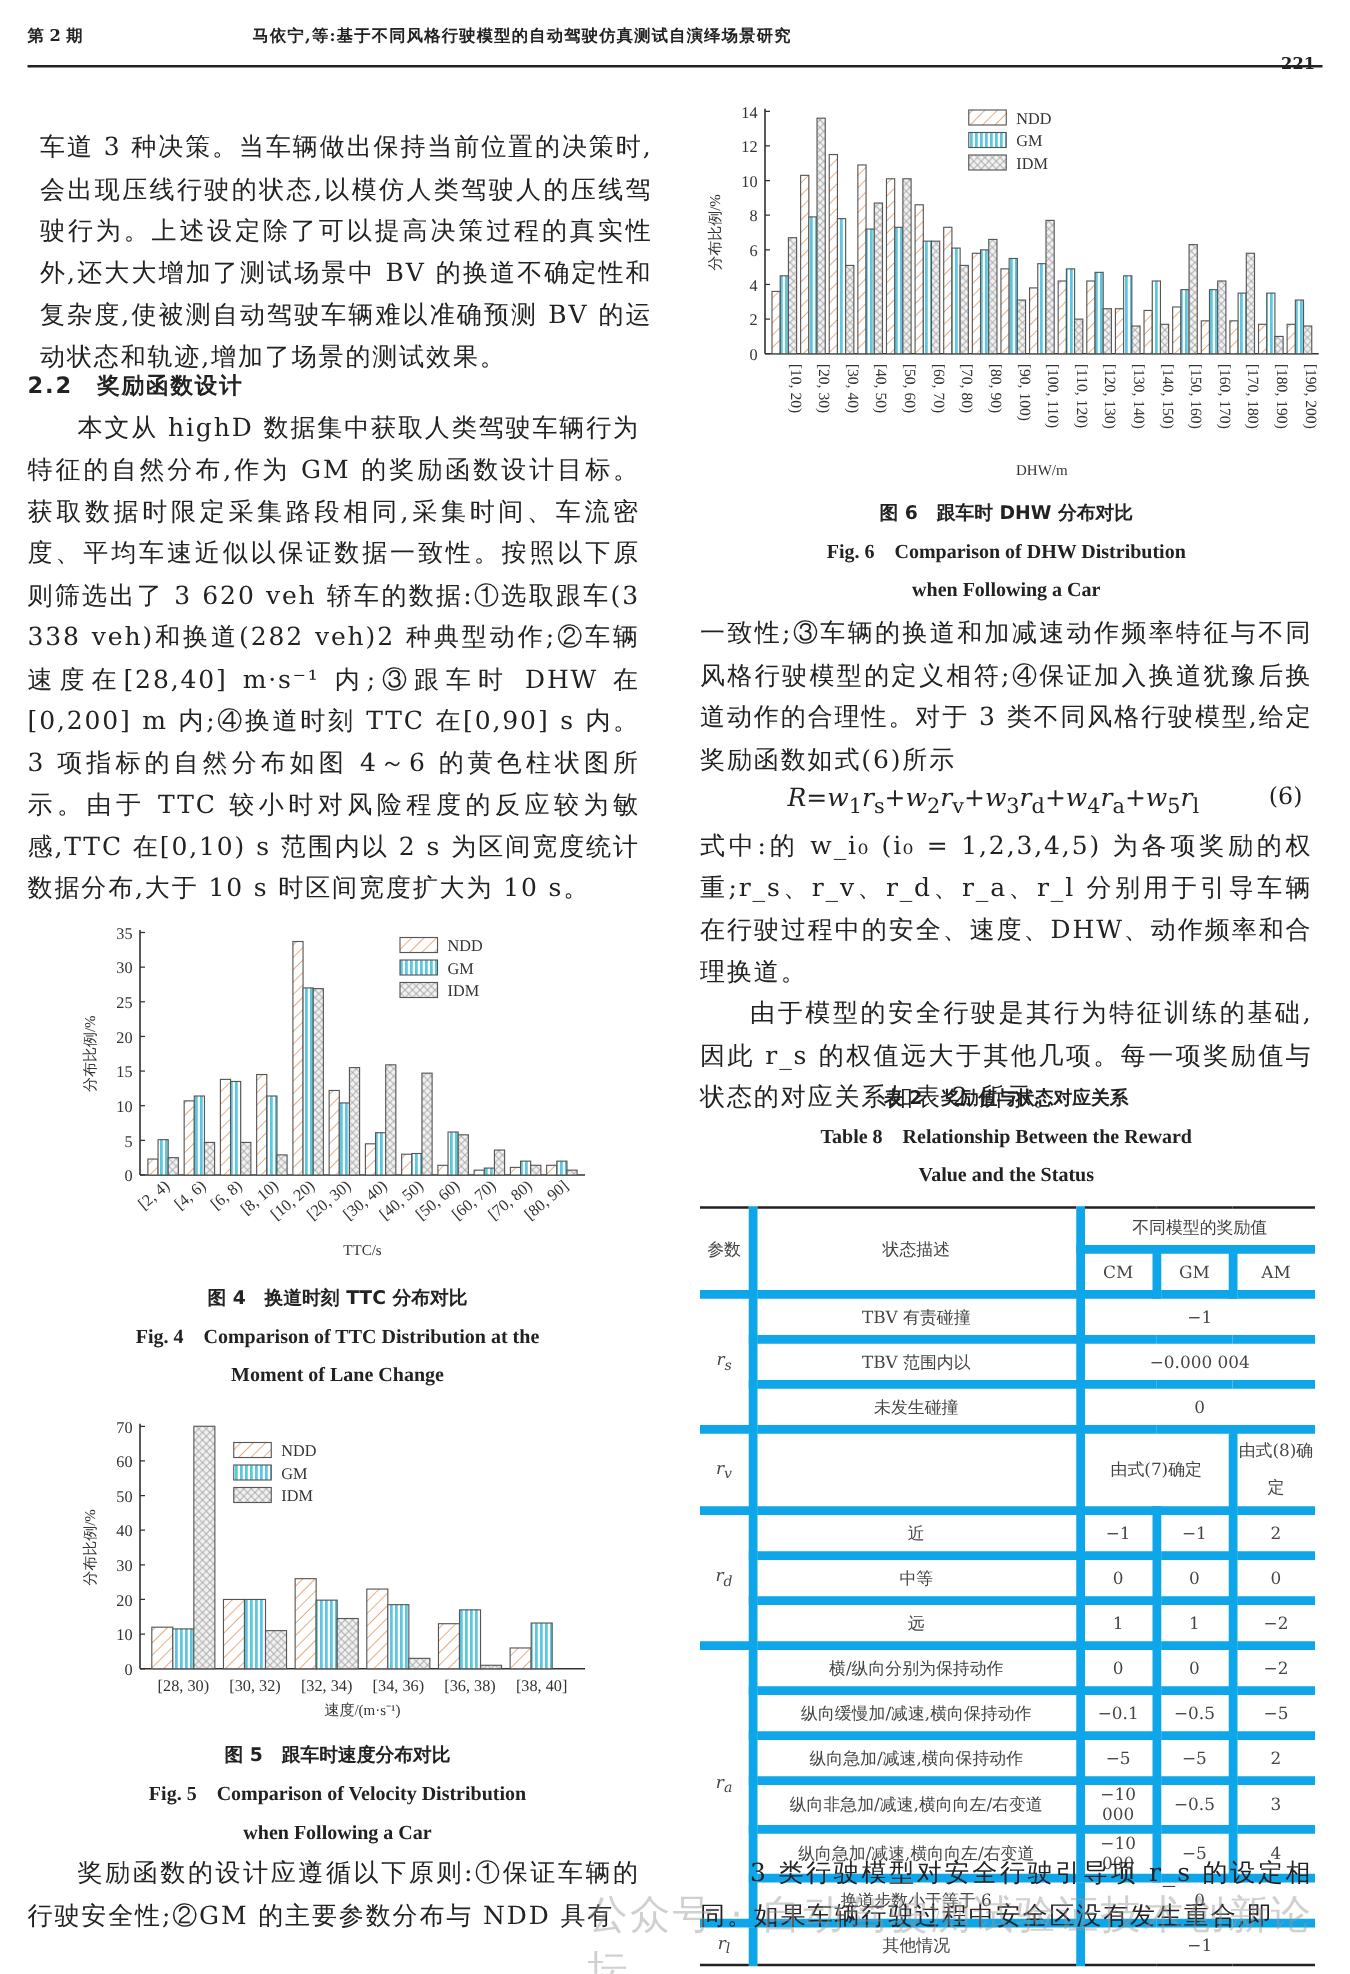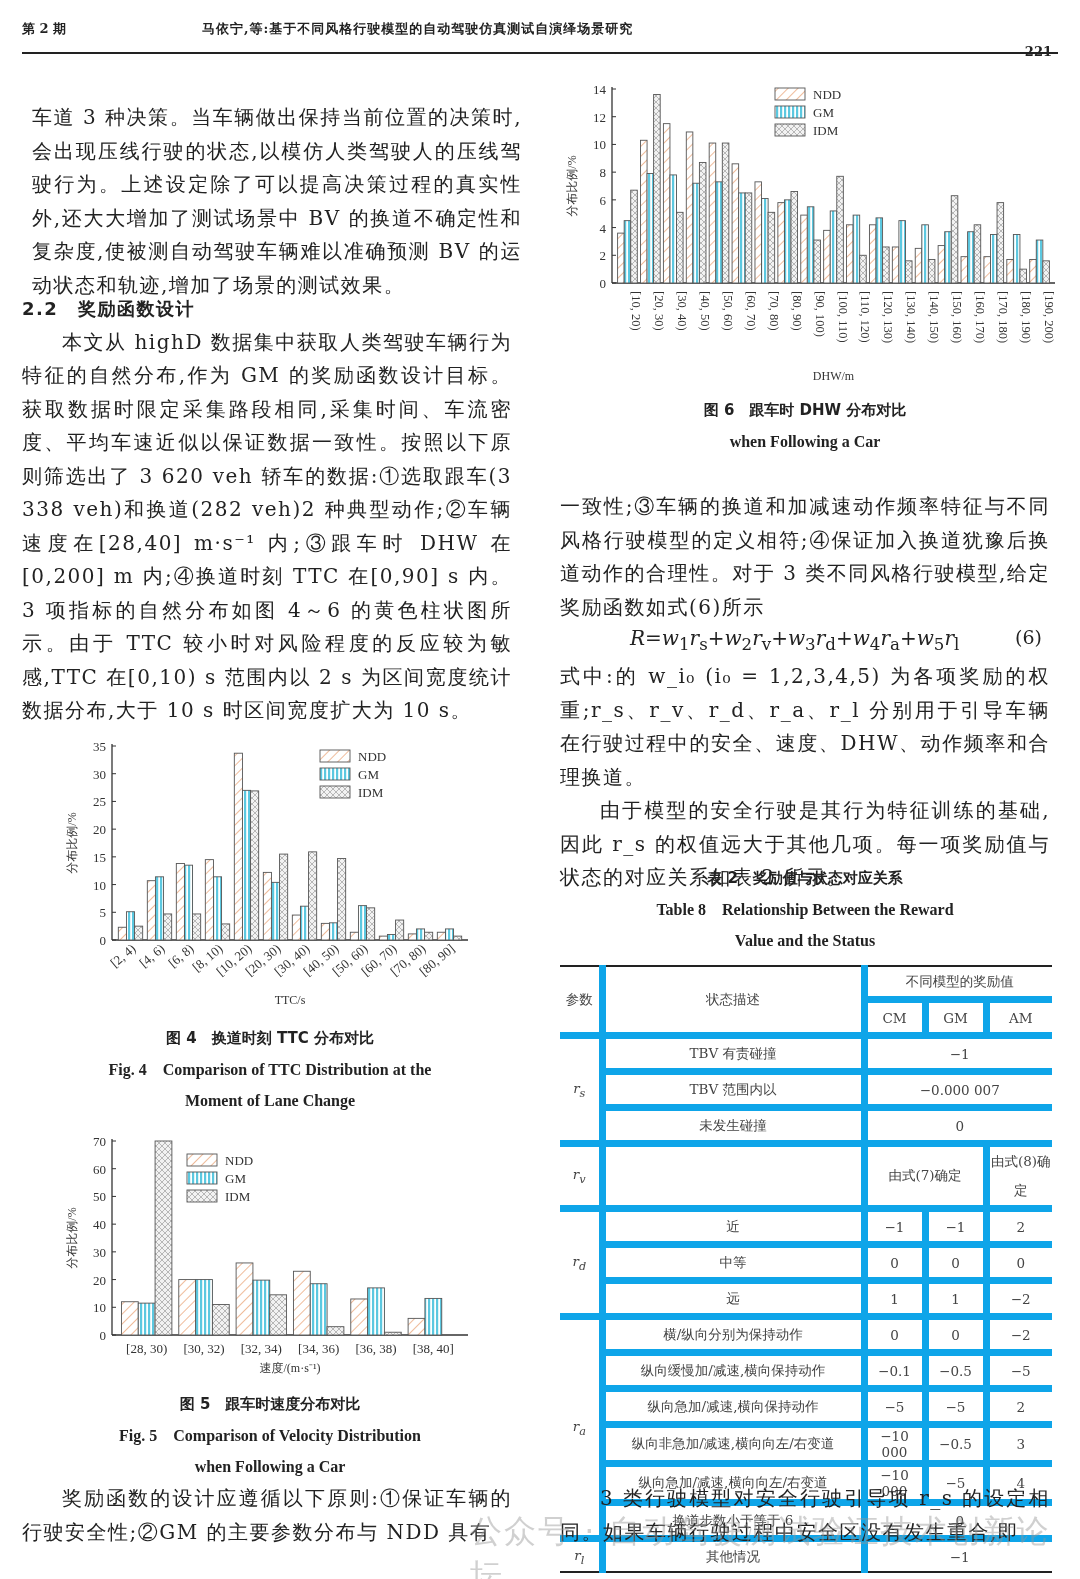--- a/index.html
+++ b/index.html
@@ -329,20 +329,21 @@
     <text x="273.5" y="302" font-size="12" text-anchor="middle">DHW/m</text>
     <rect x="215" y="10" width="30" height="12" fill="url(#fig6-ndd)" stroke="#555" stroke-width="0.9"></rect>
     <text x="253" y="21" font-size="13">NDD</text>
     <rect x="215" y="28" width="30" height="12" fill="url(#fig6-gm)" stroke="#555" stroke-width="0.9"></rect>
     <text x="253" y="39" font-size="13">GM</text>
     <rect x="215" y="46" width="30" height="12" fill="url(#fig6-idm)" stroke="#555" stroke-width="0.9"></rect>
     <text x="253" y="57" font-size="13">IDM</text>
   </svg>
 <div class="cap" style="left:555px;top:395px;width:500px;">
   <div>图 6　跟车时 DHW 分布对比</div>
+  <div class="en">Fig. 6　Comparison of DHW Distribution</div>
   <div class="en">when Following a Car</div>
 </div>
 
 <div class="para" style="left:560px;top:490px;width:490px;">
   <p>一致性;③车辆的换道和加减速动作频率特征与不同风格行驶模型的定义相符;④保证加入换道犹豫后换道动作的合理性。对于 3 类不同风格行驶模型,给定奖励函数如式(6)所示</p>
 </div>
 <div class="formula">
   <i>R</i>=<i>w</i><sub>1</sub><i>r</i><sub>s</sub>+<i>w</i><sub>2</sub><i>r</i><sub>v</sub>+<i>w</i><sub>3</sub><i>r</i><sub>d</sub>+<i>w</i><sub>4</sub><i>r</i><sub>a</sub>+<i>w</i><sub>5</sub><i>r</i><sub>l</sub>
 </div>
 <div class="fnum">(6)</div>
@@ -376,21 +377,21 @@
     <td>GM</td>
     <td>AM</td>
   </tr>
   <tr style="border-top:1.5px solid #222;">
     <td rowspan="3" class="it">r<sub>s</sub></td>
     <td>TBV 有责碰撞</td>
     <td colspan="3">−1</td>
   </tr>
   <tr>
     <td>TBV 范围内以</td>
-    <td colspan="3">−0.000 007</td>
+    <td colspan="3">−0.000 004</td>
   </tr>
   <tr>
     <td>未发生碰撞</td>
     <td colspan="3">0</td>
   </tr>
   <tr style="height:58px;">
     <td class="it">r<sub>v</sub></td>
     <td></td>
     <td colspan="2">由式(7)确定</td>
     <td style="line-height:29px;">由式(8)确定</td>

